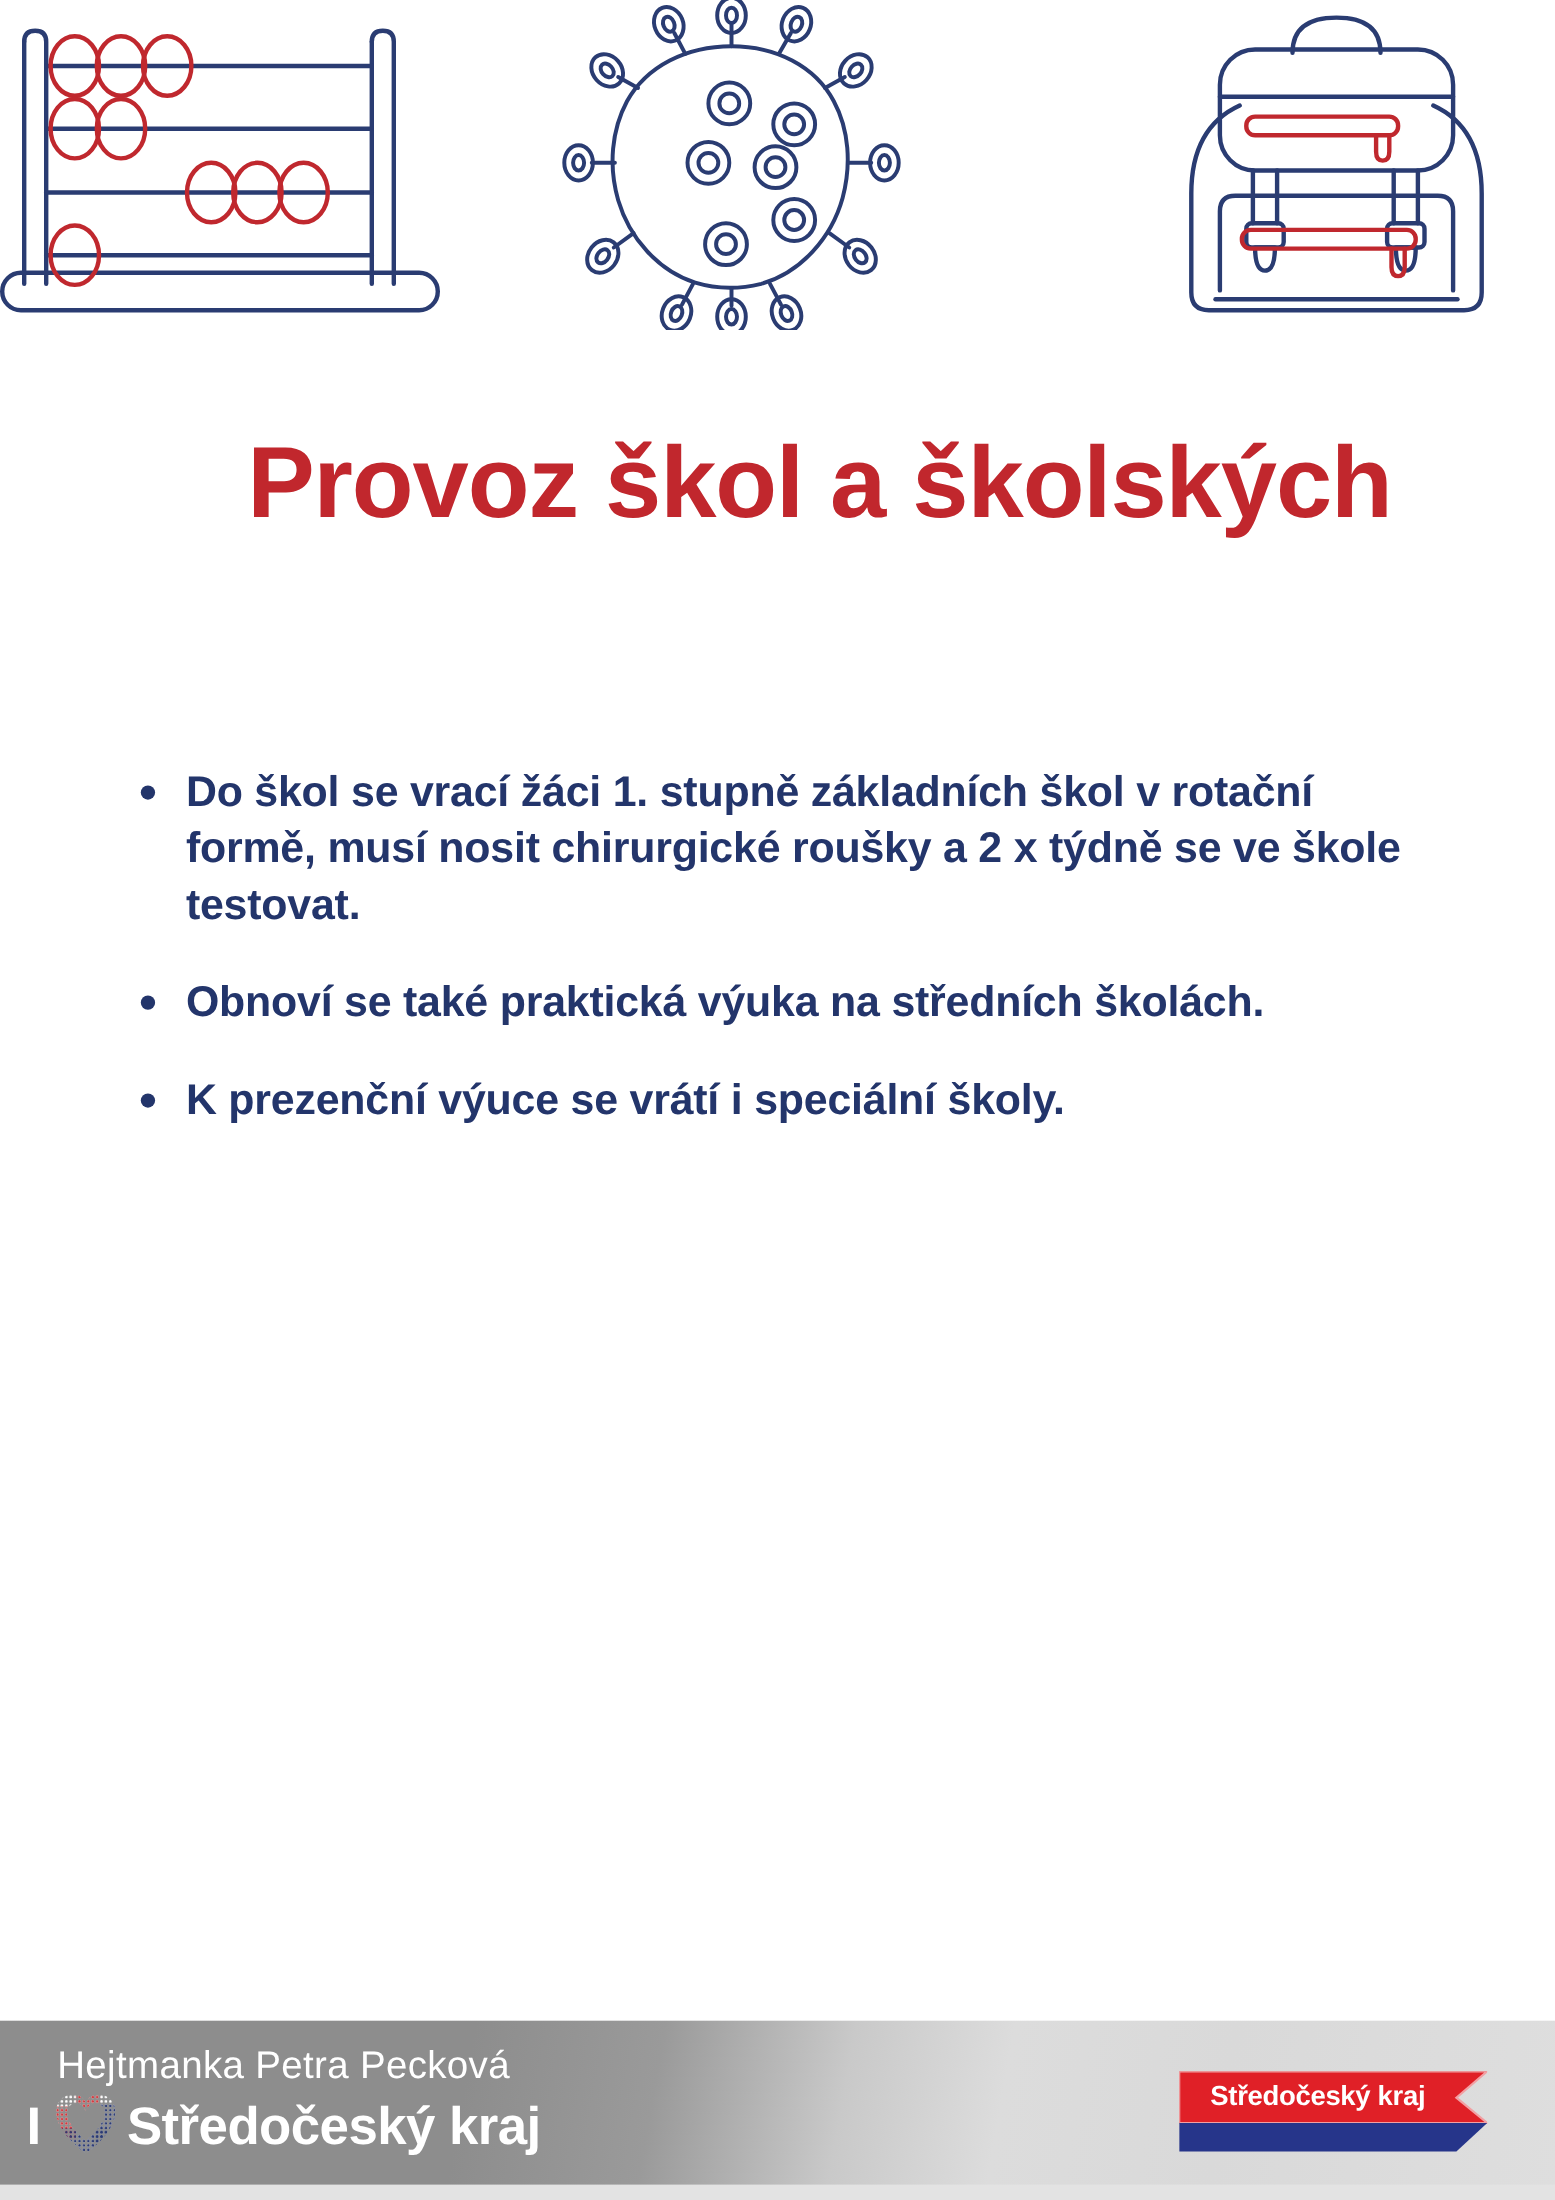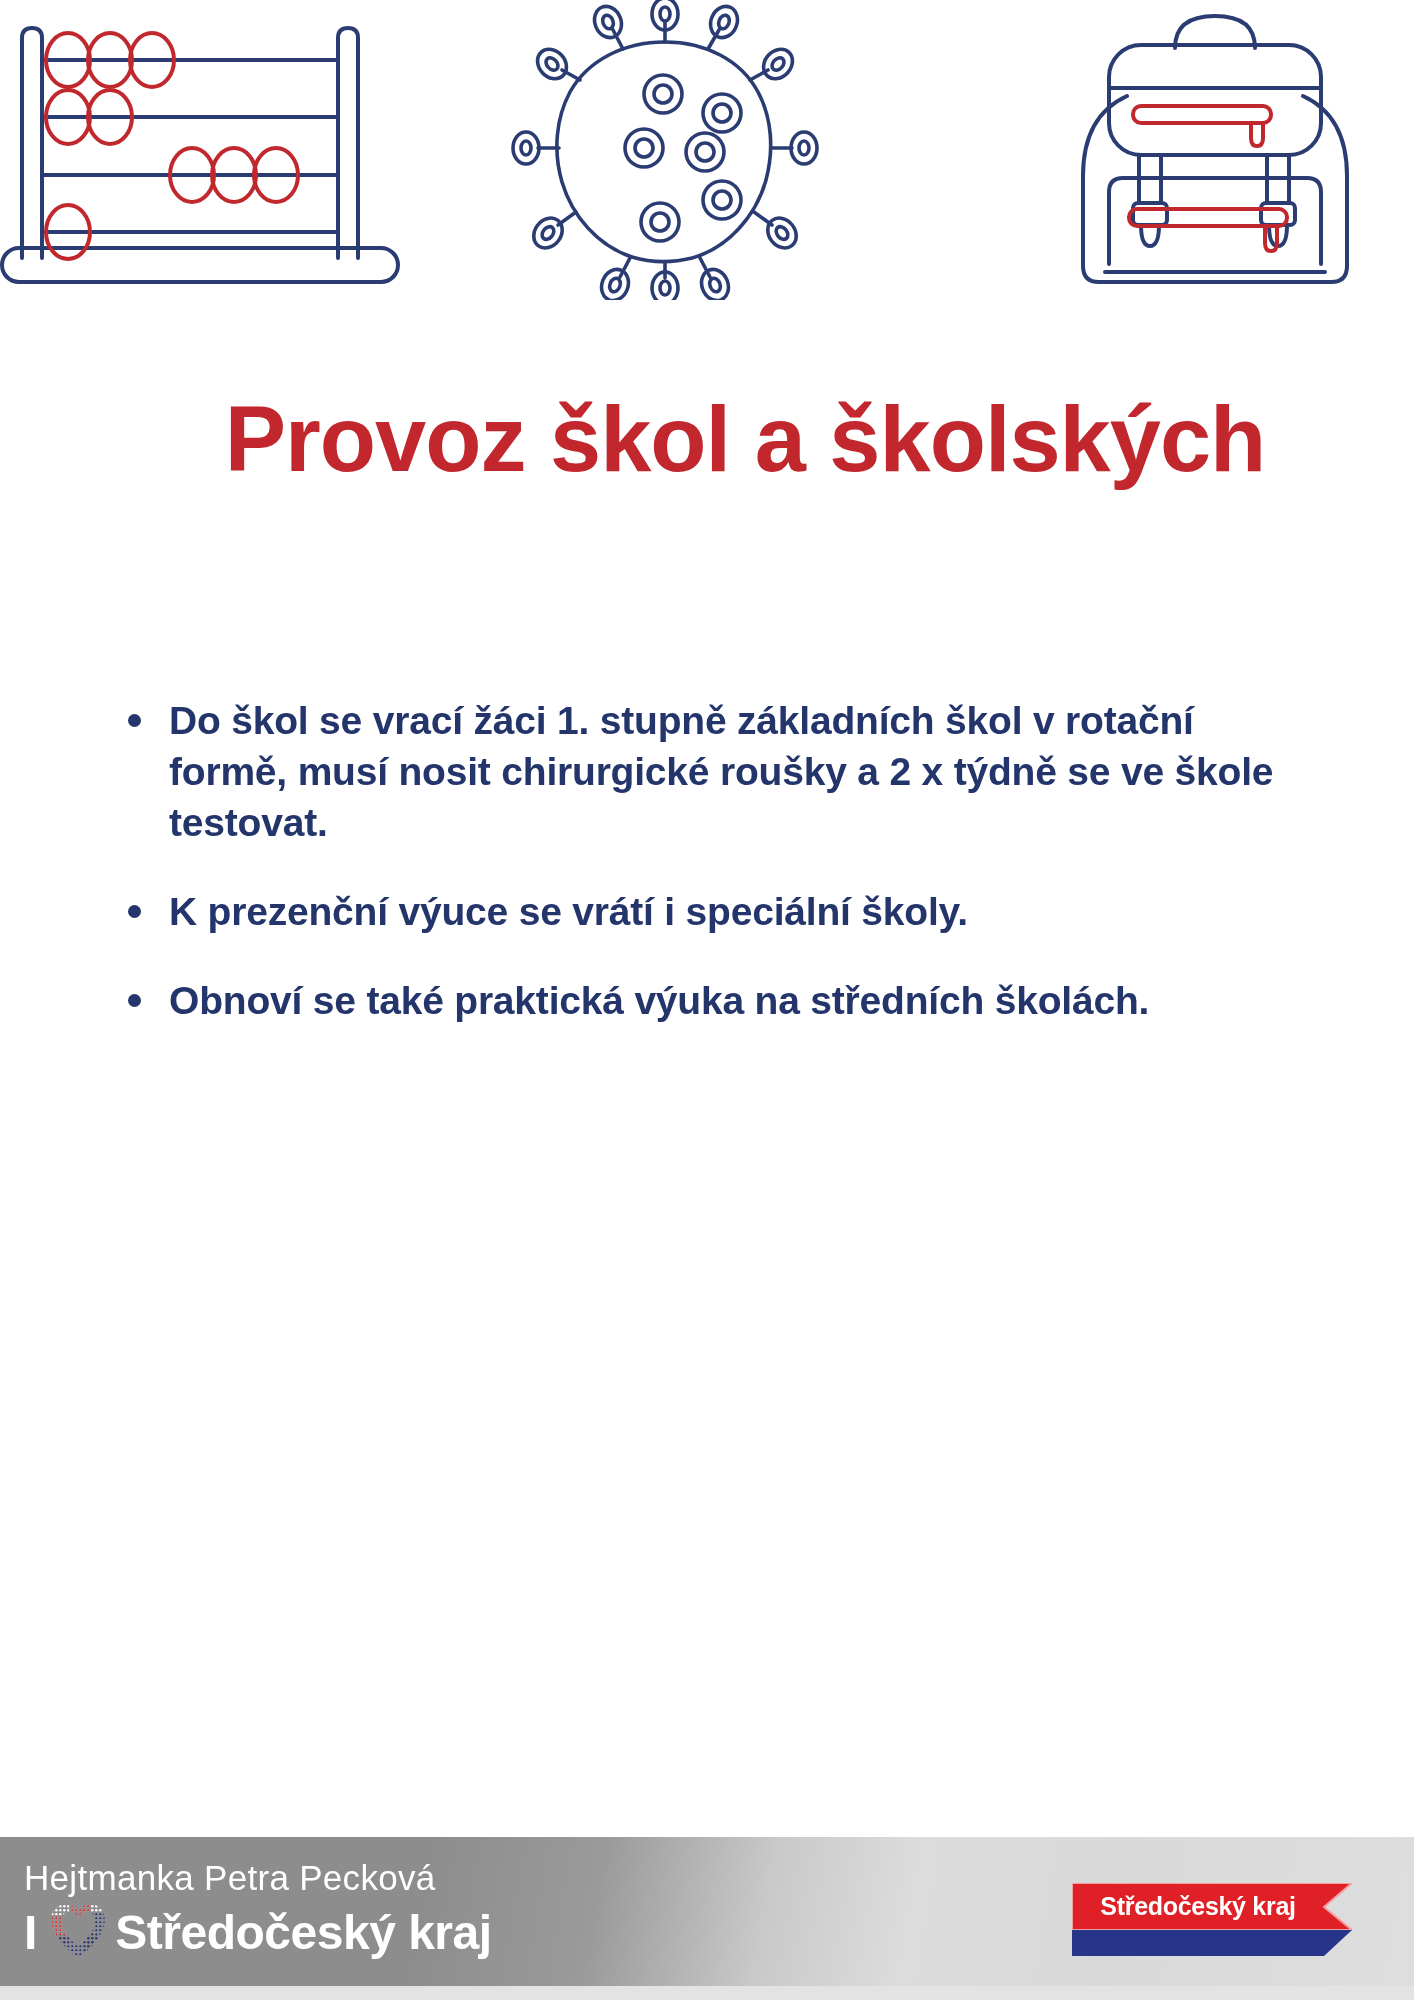--- a/index.html
+++ b/index.html
@@ -110,20 +110,21 @@
     left: 24px;
     top: 20px;
   }
   .footer-kicker {
     color: #ffffff;
     font-family: "Liberation Sans", sans-serif;
     font-weight: normal;
     font-size: 35px;
     line-height: 42px;
     letter-spacing: 0.3px;
+    text-align: center;
   }
   .footer-brand-row {
     display: flex;
     align-items: center;
     margin-top: 2px;
   }
   .footer-i {
     color: #ffffff;
     font-family: "Liberation Sans", sans-serif;
     font-weight: bold;
@@ -326,26 +327,26 @@
 
     <div class="bullet-item">
       <span class="bullet-dot"></span>
       <span class="bullet-text">Do škol se vrací žáci 1. stupně základních škol v rotační formě, musí nosit chirurgické roušky a 2 x týdně se ve škole testovat.</span>
     </div>
 
 
 
     <div class="bullet-item">
       <span class="bullet-dot"></span>
-      <span class="bullet-text">K prezenční výuce se vrátí i speciální školy.</span>
+      <span class="bullet-text">Obnoví se také praktická výuka na středních školách.</span>
     </div>
 
     <div class="bullet-item">
       <span class="bullet-dot"></span>
-      <span class="bullet-text">Obnoví se také praktická výuka na středních školách.</span>
+      <span class="bullet-text">K prezenční výuce se vrátí i speciální školy.</span>
     </div>
 
   </div>
 
   <div class="footer">
 
     <div class="footer-left">
       <div class="footer-kicker">Hejtmanka Petra Pecková</div>
       <div class="footer-brand-row">
         <span class="footer-i">I</span>

